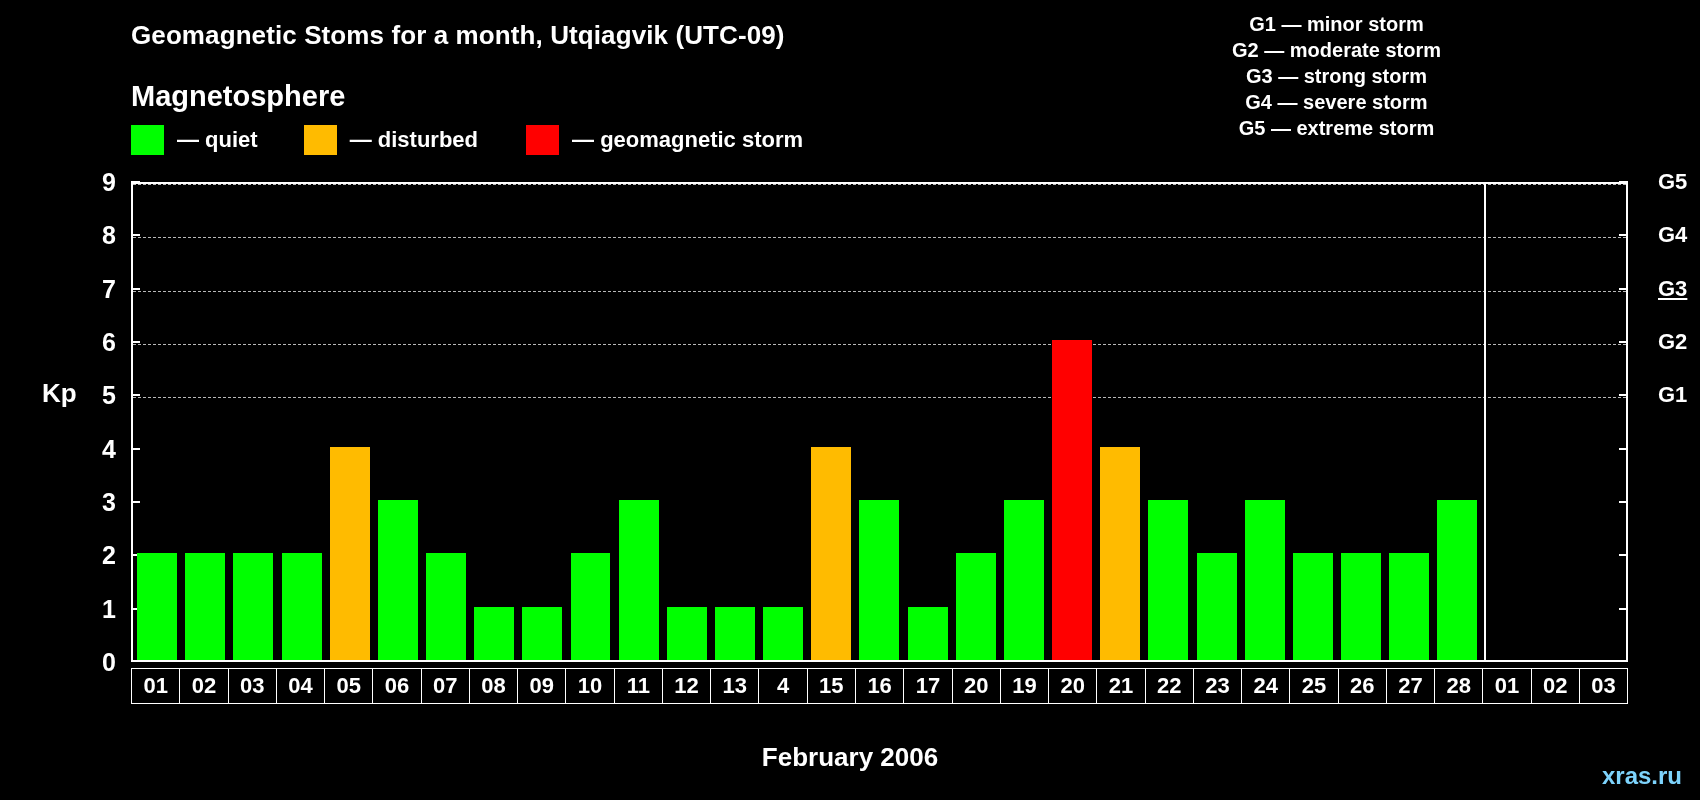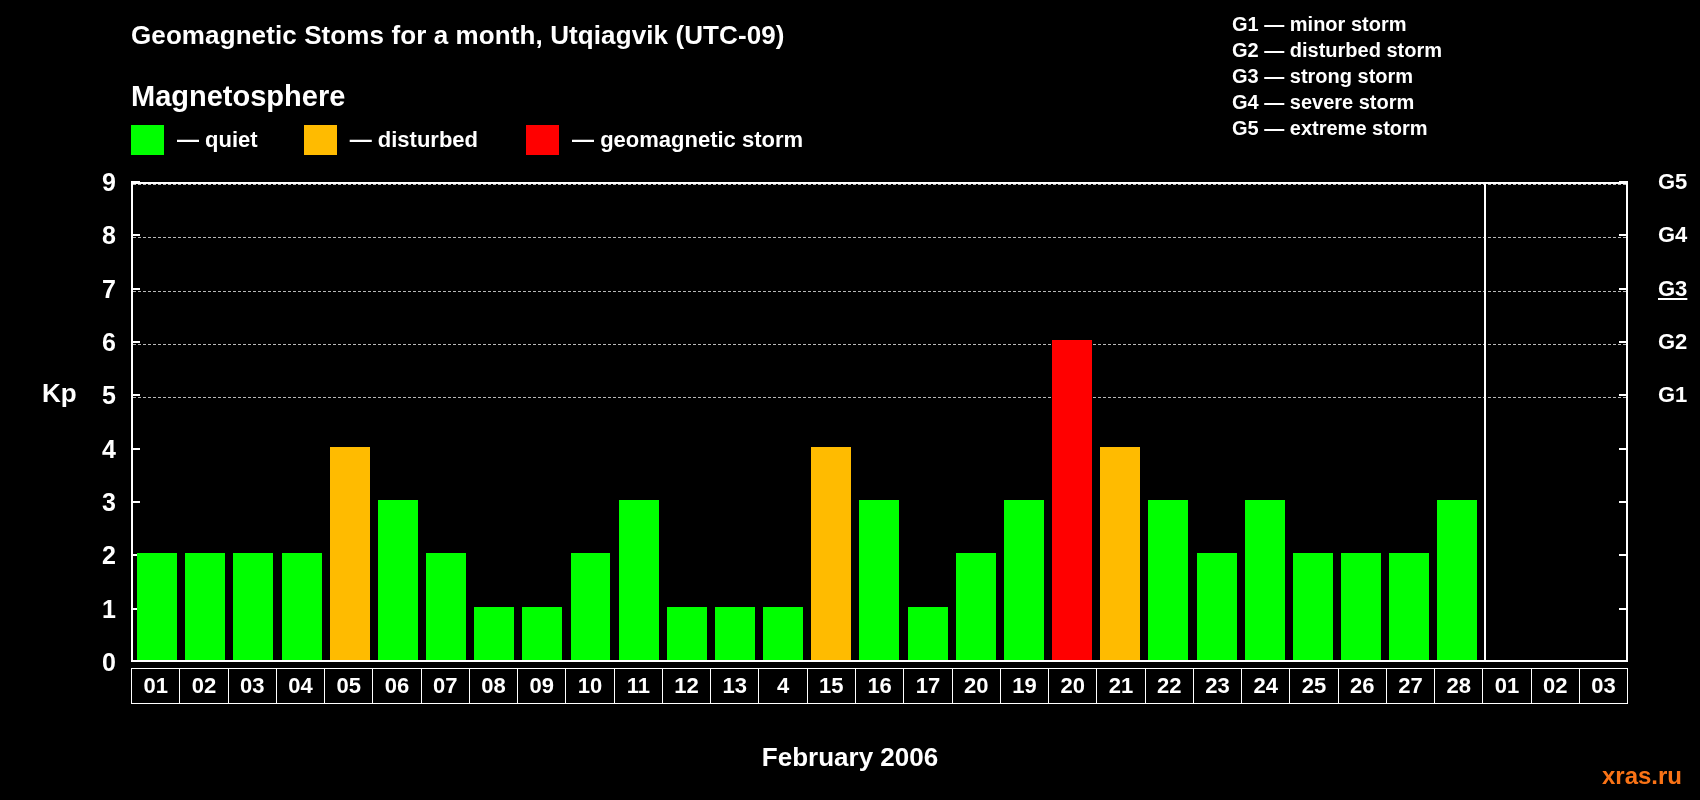--- a/index.html
+++ b/index.html
@@ -11,21 +11,21 @@
   #title{position:absolute;left:131px;top:20px;font-size:26px;font-weight:bold;
          letter-spacing:.1px;white-space:nowrap;}
   #magneto-title{position:absolute;left:131px;top:80px;font-size:29px;font-weight:bold;}
 
   #legend{position:absolute;left:131px;top:125px;display:flex;align-items:center;}
   .lg-item{display:flex;align-items:center;}
   .lg-swatch{width:33px;height:30px;display:inline-block;}
   .lg-text{font-size:22px;font-weight:bold;margin-left:13px;white-space:nowrap;}
 
   
-  #gkey{position:absolute;left:1232px;top:11px;}
+  #gkey{position:absolute;left:1232px;top:11px;text-align:center;}
   .gkey-row{font-size:20px;font-weight:bold;line-height:26px;white-space:nowrap;}
 
   
   #plot{position:absolute;left:131px;top:182px;width:1497px;height:480px;
         border:2px solid #fff;box-sizing:border-box;}
   #plotinner{position:absolute;left:0;top:0;right:0;bottom:0;}
   .gridline{position:absolute;left:0;right:0;height:0;
             border-top:1px dashed #b9b9b9;}
   #sep{position:absolute;top:0;bottom:0;width:2px;background:#fff;}
 
@@ -51,21 +51,21 @@
   #days{position:absolute;left:131px;top:668px;width:1497px;height:36px;
         display:flex;}
   .daycell{flex:1 1 0;border:1px solid #fff;margin-left:-1px;
            display:flex;align-items:center;justify-content:center;
            font-size:22px;font-weight:bold;box-sizing:border-box;}
   .daycell:first-child{margin-left:0;}
 
   #xlabel{position:absolute;left:0;right:0;top:742px;text-align:center;
           font-size:26px;font-weight:bold;}
   #watermark{position:absolute;right:18px;bottom:10px;font-size:24px;
-             font-weight:bold;color:#f97316;text-align:center;}
+             font-weight:bold;color:#7dd3fc;text-align:center;}
 </style>
 </head>
 <body>
 
 <div id="title">Geomagnetic Stoms for a month, Utqiagvik (UTC-09)</div>
 
 <div id="magneto-title">Magnetosphere</div>
 
 <div id="legend">
   <div class="lg-item" style="margin-right:46px;">
@@ -77,21 +77,21 @@
     <span class="lg-text">— disturbed</span>
   </div>
   <div class="lg-item">
     <span class="lg-swatch" style="background:#ff0000"></span>
     <span class="lg-text">— geomagnetic storm</span>
   </div>
 </div>
 
 <div id="gkey">
   <div class="gkey-row">G1 — minor storm</div>
-  <div class="gkey-row">G2 — disturbed storm</div>
+  <div class="gkey-row">G2 — moderate storm</div>
   <div class="gkey-row">G3 — strong storm</div>
   <div class="gkey-row">G4 — severe storm</div>
   <div class="gkey-row">G5 — extreme storm</div>
 </div>
 
 <div id="kplabel">Kp</div>
 <div id="yaxis">
     <div class="ytick" style="top: 182px; left: 76px; right: auto;">9</div>
     <div class="ytickmark" style="top: 181px; left: 131px;"></div>
     <div class="ytick" style="top: 235.333px; left: 76px; right: auto;">8</div>

